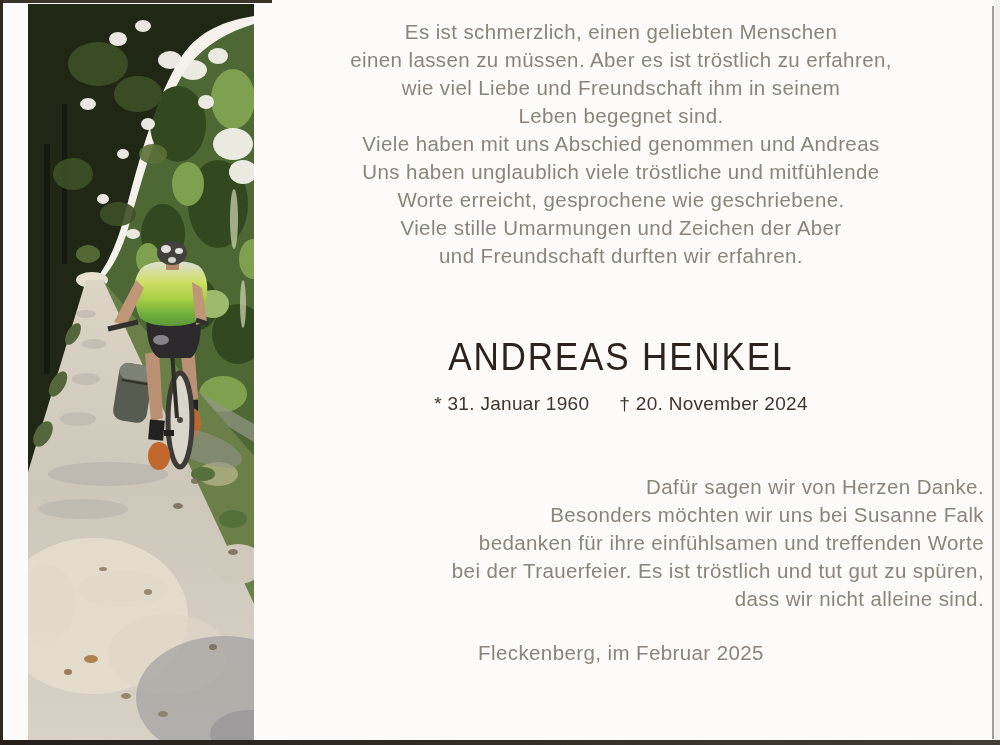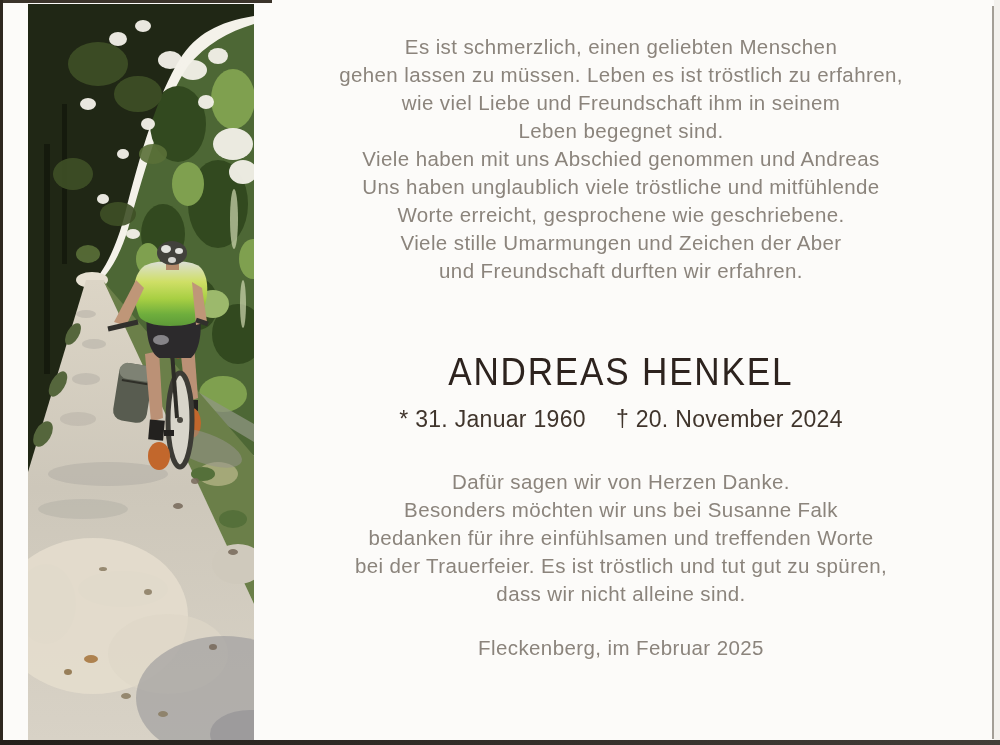--- a/index.html
+++ b/index.html
@@ -30,21 +30,21 @@
   .photo-frame {
     position: absolute; left: 28px; top: 4px; width: 226px; height: 736px;
     overflow: hidden;
   }
   .photo-frame svg { display: block; width: 226px; height: 736px; }
 
   
   .text-col {
     position: absolute; left: 258px; top: 0; width: 726px; height: 745px;
     text-align: center;
-    padding-top: 33px;
+    padding-top: 18px;
   }
   .line {
     font-size: 20.5px;
     line-height: 28px;
     letter-spacing: 0.4px;
     color: var(--text-gray, #8b847c);
     white-space: nowrap;
   }
   .name-block { margin-top: 67px; height: 40px; }
   .deceased-name {
@@ -52,25 +52,25 @@
     font-size: 39px;
     line-height: 40px;
     letter-spacing: 2px;
     color: var(--text-dark, #2d231e);
     transform: scaleX(0.9);
     white-space: nowrap;
   }
   .dates-row {
     margin-top: 14px;
     display: flex; justify-content: center; gap: 30px;
-    font-size: 23px; line-height: 26px; letter-spacing: 0.3px;
+    font-size: 19px; line-height: 26px; letter-spacing: 0.3px;
     color: var(--dates-color, #40352c);
     white-space: nowrap;
   }
-  .thanks-block { margin-top: 36px; }
+  .thanks-block { margin-top: 56px; text-align: right; }
   .family-line  { margin-top: 16px; }
   .closing-line { margin-top: 26px; }
 </style>
 </head>
 <body>
 
 <div class="page">
 
   <div class="photo-frame" role="img" aria-label="Cyclist in a green and white jersey riding away on a gravel path between dark trees on the left and green bushes on the right">
     <svg viewBox="0 0 226 736" preserveAspectRatio="none">
@@ -229,21 +229,21 @@
         <ellipse cx="151" cy="247" rx="4" ry="3" fill="#e2e2de"></ellipse>
         <ellipse cx="144" cy="256" rx="4" ry="3" fill="#d6d6d2"></ellipse>
       </g>
     </svg>
   </div>
 
   <div class="text-col">
 
     <div>
       <div class="line">Es ist schmerzlich, einen geliebten Menschen</div>
-      <div class="line">gehen lassen zu müssen. Leben es ist tröstlich zu erfahren,</div>
+      <div class="line">einen lassen zu müssen. Aber es ist tröstlich zu erfahren,</div>
       <div class="line">wie viel Liebe und Freundschaft ihm in seinem</div>
       <div class="line">Leben begegnet sind.</div>
       <div class="line">Viele haben mit uns Abschied genommen und Andreas</div>
       <div class="line">Uns haben unglaublich viele tröstliche und mitfühlende</div>
       <div class="line">Worte erreicht, gesprochene wie geschriebene.</div>
       <div class="line">Viele stille Umarmungen und Zeichen der Aber</div>
       <div class="line">und Freundschaft durften wir erfahren.</div>
     </div>
 
     <div class="name-block">

